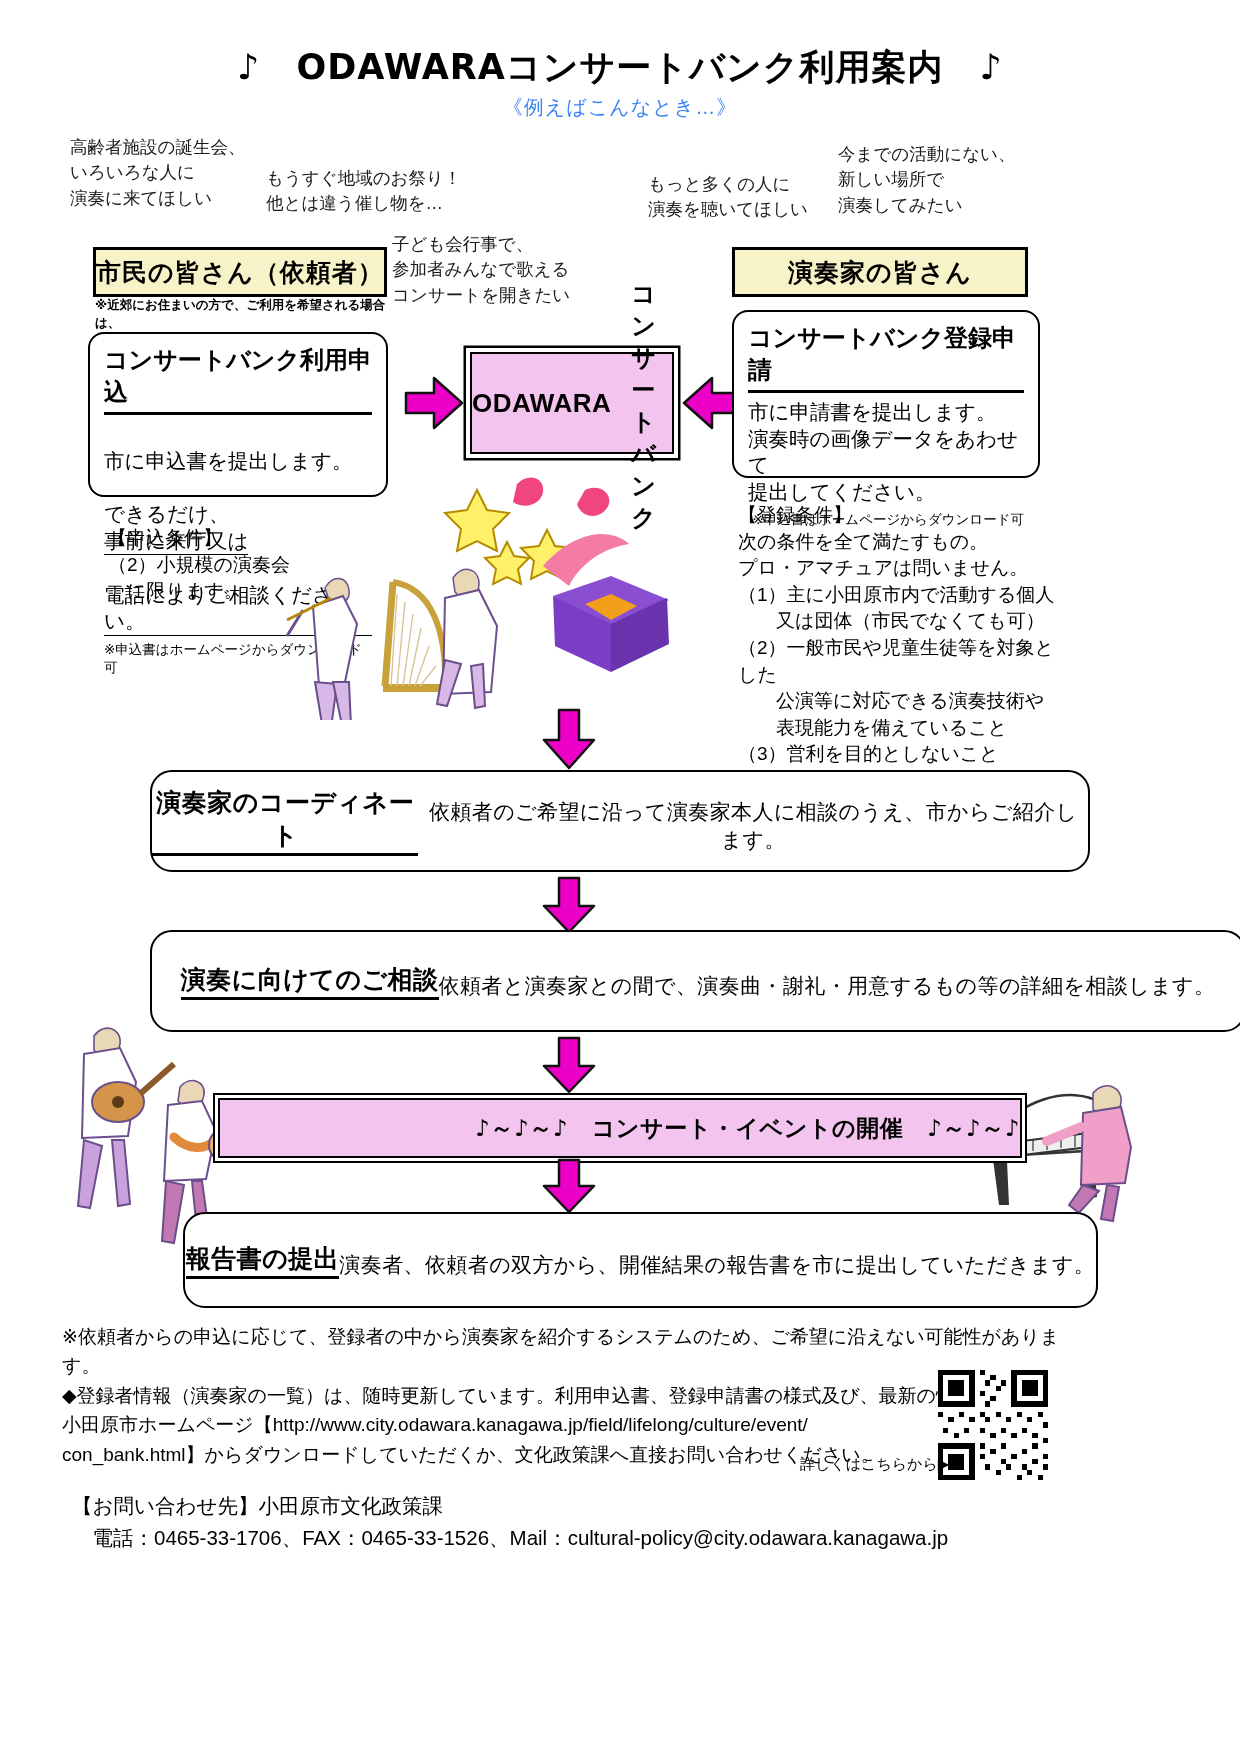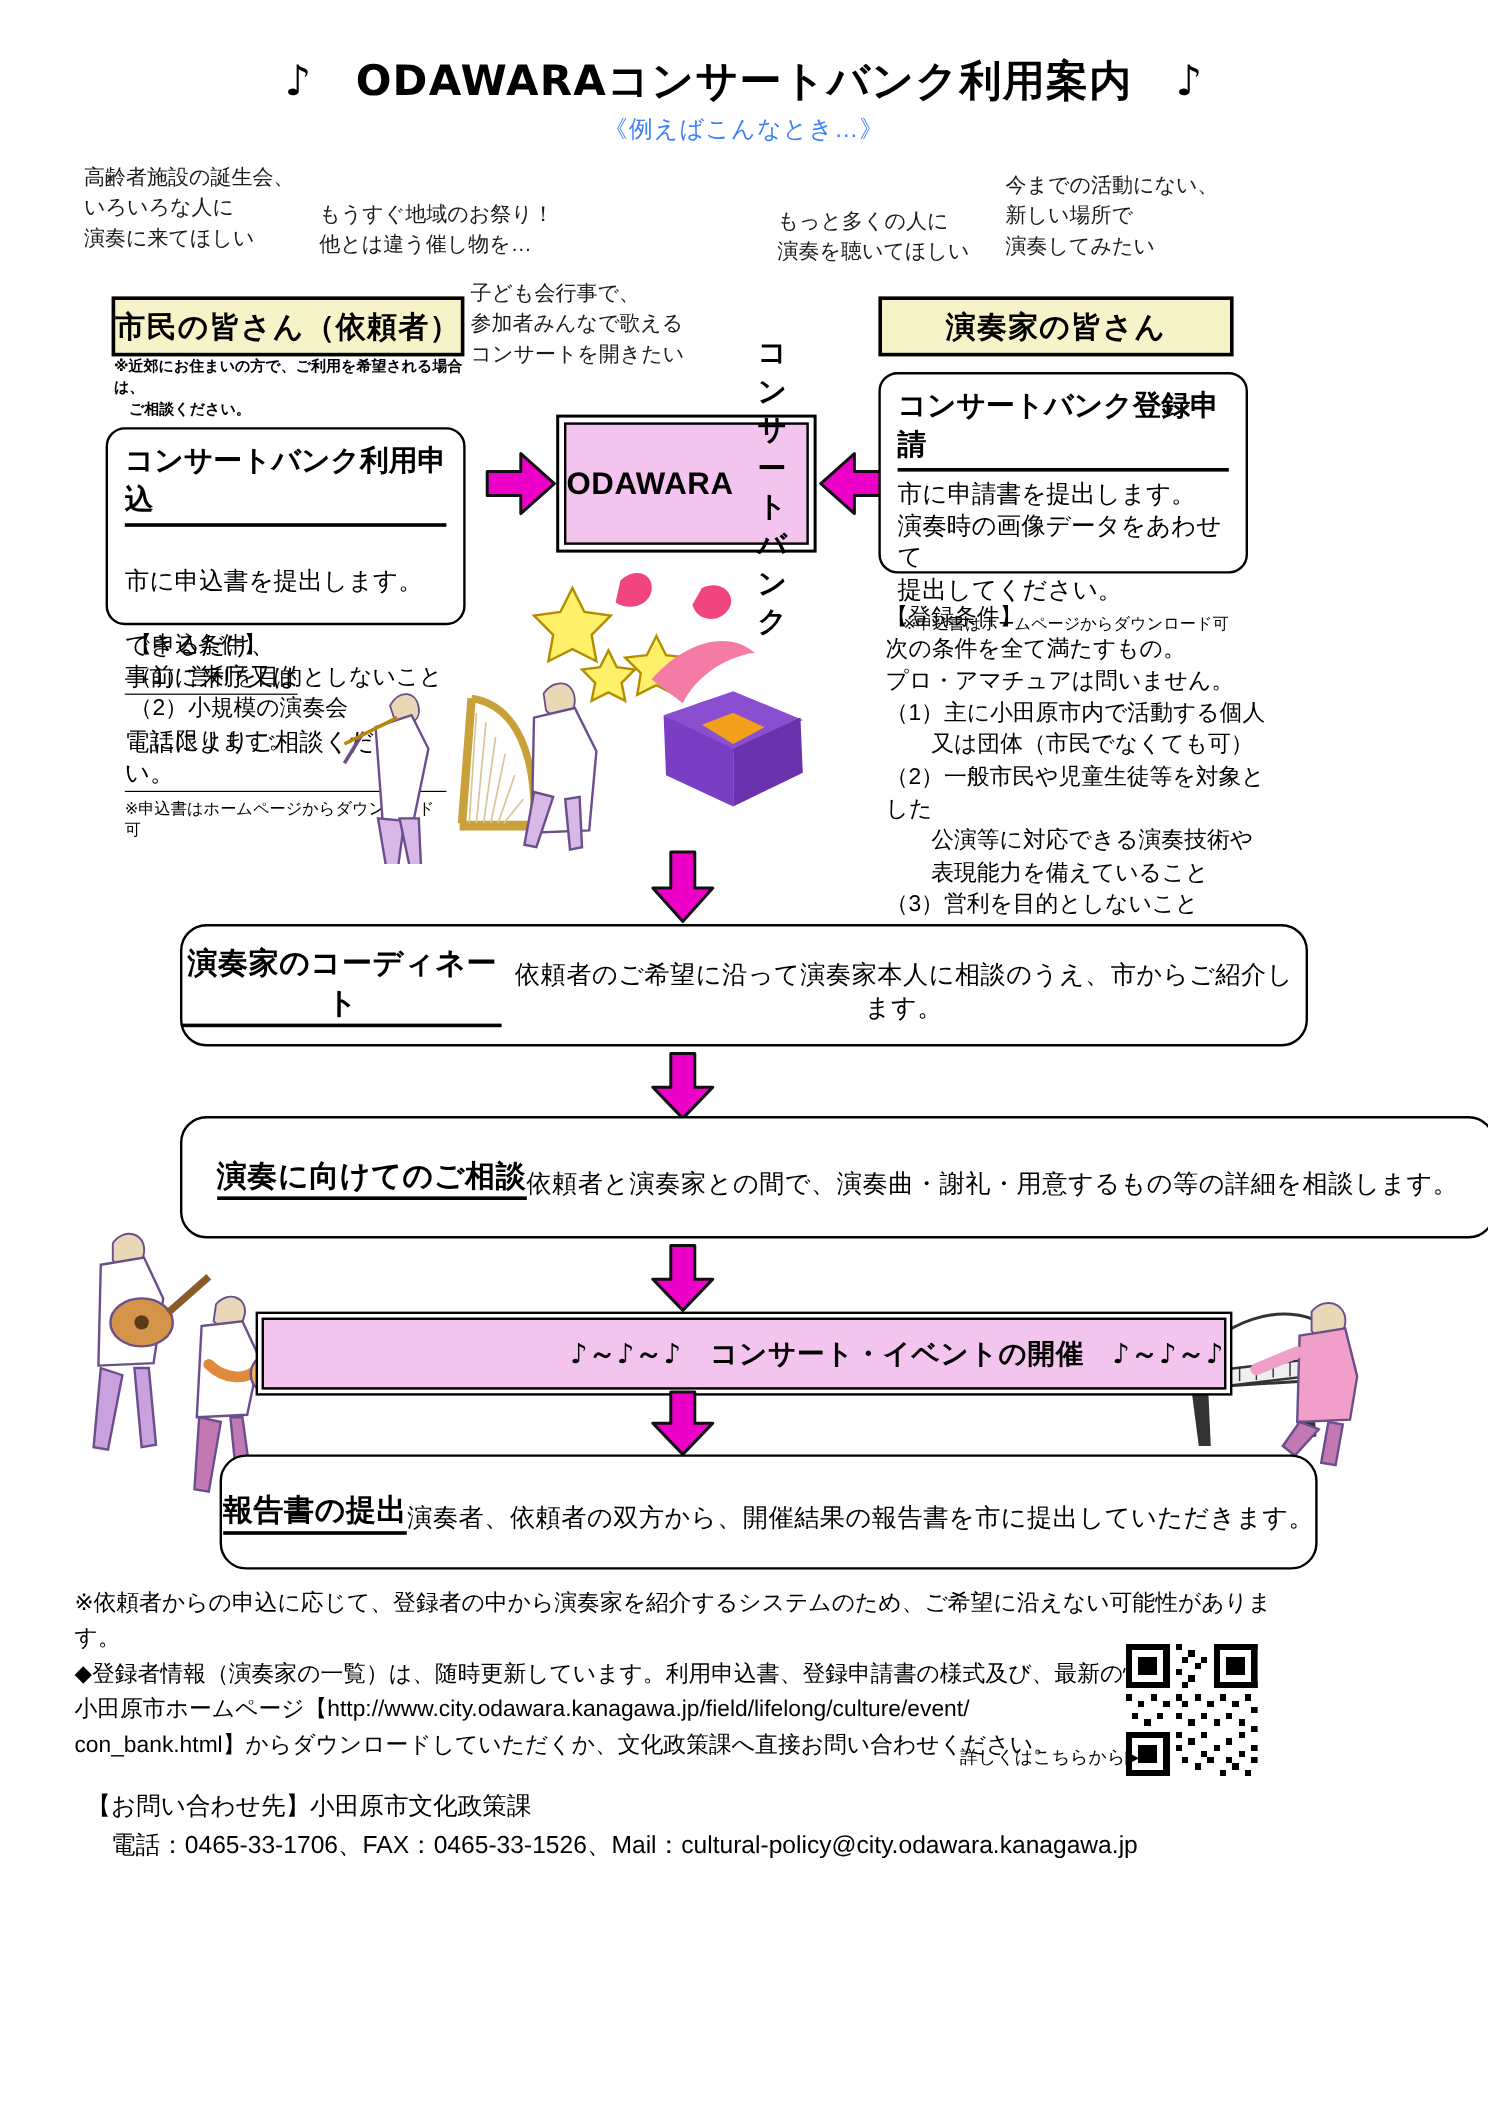--- a/index.html
+++ b/index.html
@@ -130,35 +130,34 @@
 新しい場所で
 演奏してみたい</div>
 
 <div class="hdr-box" style="left:93px;top:247px;width:288px;height:44px;">
   <span>市民の皆さん（依頼者）</span>
 </div>
 
 <div class="tiny-note" style="left:95px;top:296px;width:310px;">※近郊にお住まいの方で、ご利用を希望される場合は、
 　ご相談ください。</div>
 
-<div class="card" style="left:88px;top:356px;width:300px;height:165px;">
+<div class="card" style="left:88px;top:332px;width:300px;height:165px;">
   <div style="text-align:left;">
     <span class="card-title">コンサートバンク利用申込</span>
   </div>
   <div class="card-body">
     <span>市に申込書を提出します。</span><br>
     <span>できるだけ、</span><span class="u-line">事前に来庁又は</span><br>
     <span class="u-line">電話によりご相談ください。</span>
   </div>
   <div class="card-note">※申込書はホームページからダウンロード可</div>
 </div>
 
 <div class="cond" style="left:108px;top:525px;width:330px;">
   <span class="ch">【申込条件】</span>
-  <span class="ci">（1）営利を目的としないこと</span>
   <span class="ci">（2）小規模の演奏会</span>
   <span class="ci">　に限ります。</span>
 </div>
 
 <svg class="abs" style="left:404px;top:372px;" width="62" height="62" viewBox="0 0 62 62">
   <path d="M2 21 L30 21 L30 6 L58 31 L30 56 L30 41 L2 41 Z" fill="#ec00c8" stroke="#111" stroke-width="2.5" stroke-linejoin="round"></path>
 </svg>
 
 <div id="bank-box" style="left:470px;top:352px;width:200px;height:98px;">
   <div id="bank-line1">ODAWARA</div>

